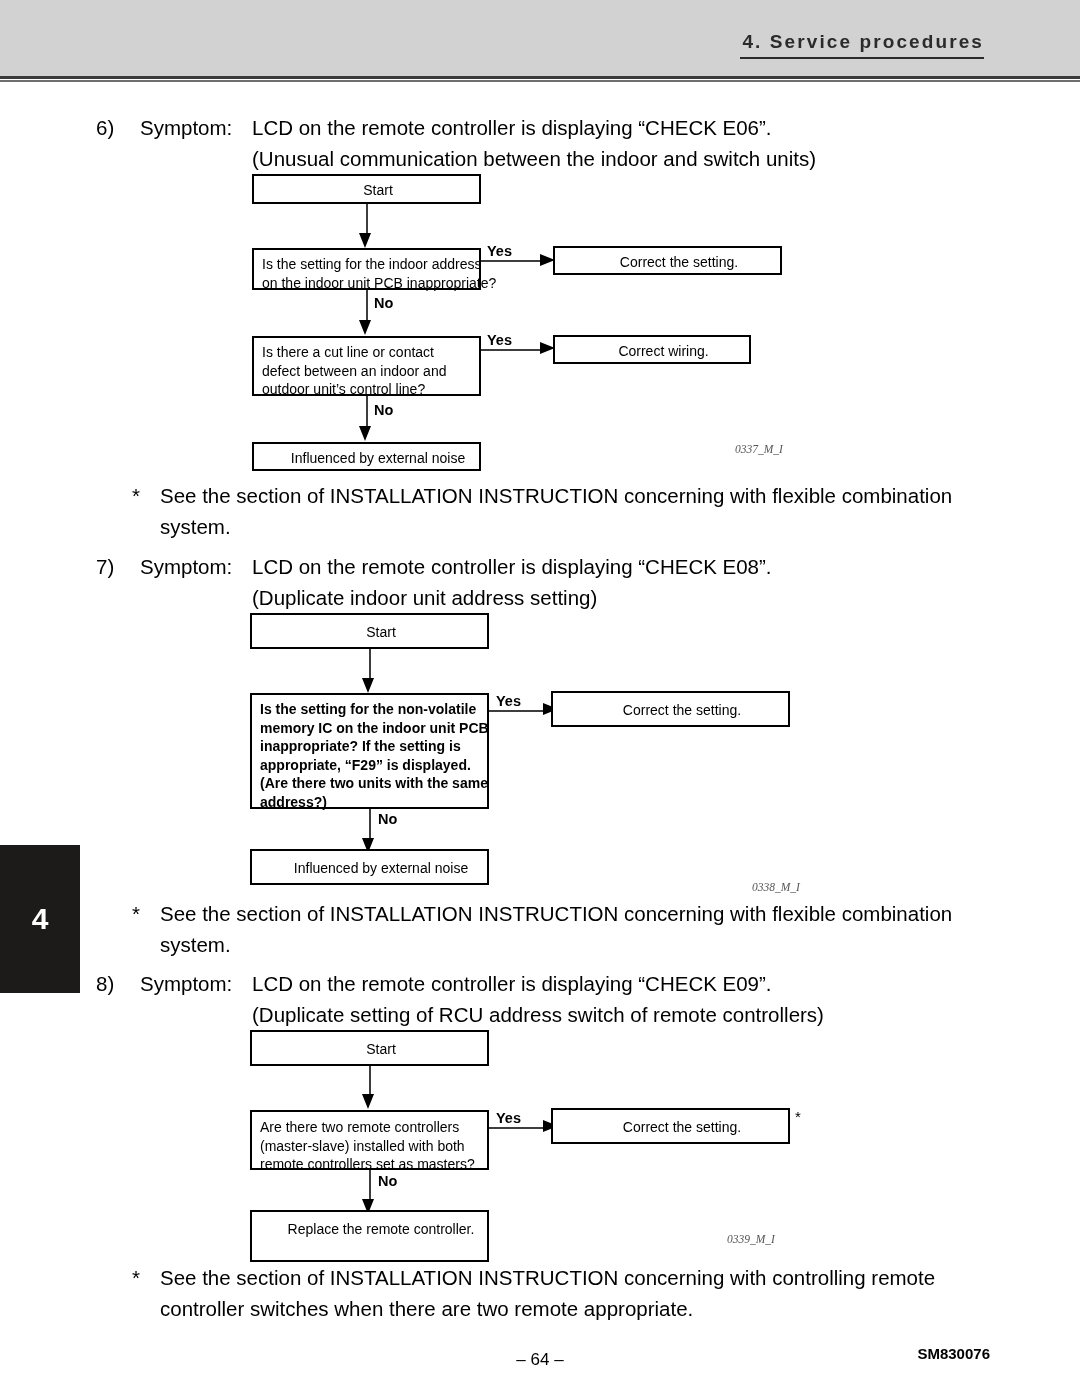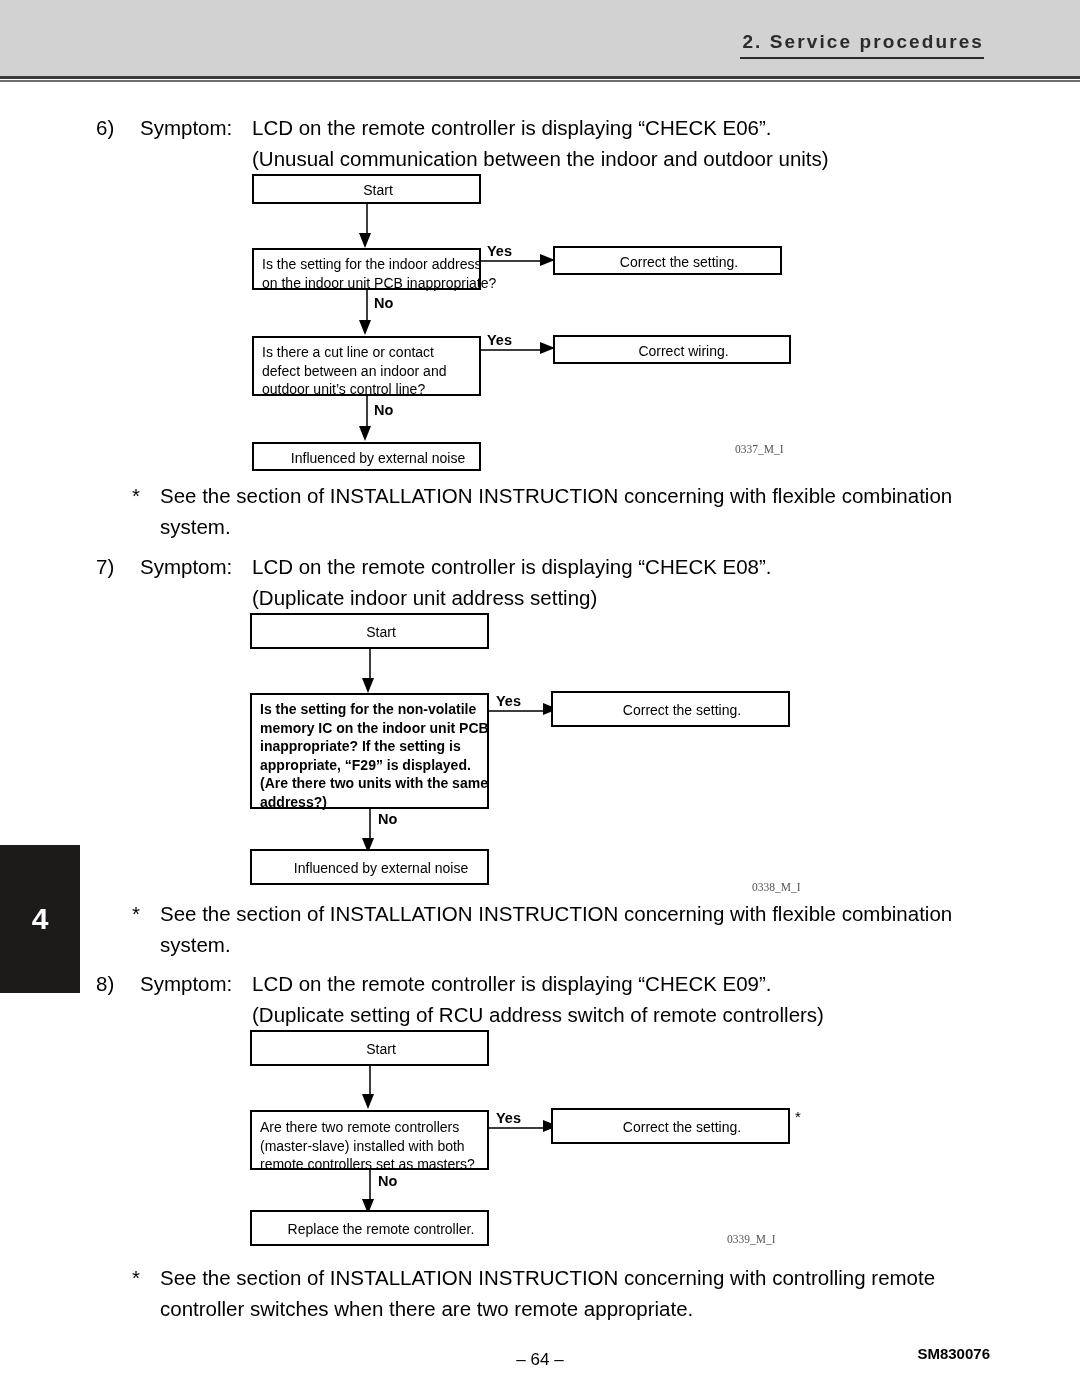--- a/index.html
+++ b/index.html
@@ -186,20 +186,21 @@
   }
   .fc-label {
     position: absolute;
     font-size: 14.5px;
     white-space: nowrap;
     font-weight: bold;
   }
   .fc-figid {
     position: absolute;
     font-family: "Liberation Serif", serif;
+    font-style: italic;
     font-size: 11.5px;
     color: #555555;
     white-space: nowrap;
   }
   .fc-asterisk {
     position: absolute;
     font-size: 15px;
   }
 
   
@@ -218,32 +219,32 @@
     font-size: 15px;
     font-weight: bold;
   }
 </style>
 </head>
 <body>
 
 <div class="header-band"></div>
 <div class="header-rule-top"></div>
 <div class="header-rule-bottom"></div>
-<div class="header-title">2. Service procedures</div>
+<div class="header-title">4. Service procedures</div>
 <div class="header-title-underline"></div>
 
 <div class="section-tab">
   <div class="section-tab-number">4</div>
 </div>
 
 <div class="symptom" style="left:96px; top:112px;">
   <span class="num">6)</span>
   <span class="lab">Symptom:</span>
   <span class="l1">LCD on the remote controller is displaying “CHECK E06”.</span>
-  <span class="l2">(Unusual communication between the indoor and outdoor units)</span>
+  <span class="l2">(Unusual communication between the indoor and switch units)</span>
 </div>
 
 <div class="fc-box centered" style="left:252px; top:174px; width:229px; height:30px;">
   <div class="fc-text">
       <span>Start</span>
     </div>
 </div>
 <div class="fc-vline" style="left:366px; top:204px; height:31px;"></div>
 <div class="fc-arrow-down" style="left:359px; top:233px;"></div>
 
@@ -269,21 +270,21 @@
 <div class="fc-box" style="left:252px; top:336px; width:229px; height:60px;">
   <div class="fc-text">
     <span>Is there a cut line or contact</span>
     <span>defect between an indoor and</span>
     <span>outdoor unit’s control line?</span>
   </div>
 </div>
 <div class="fc-hline" style="left:481px; top:349px; width:62px;"></div>
 <div class="fc-arrow-right" style="left:540px; top:342px;"></div>
 <div class="fc-label" style="left:487px; top:332px;">Yes</div>
-<div class="fc-box centered" style="left:553px; top:335px; width:238px; height:29px;">
+<div class="fc-box centered" style="left:553px; top:335px; width:198px; height:29px;">
   <div class="fc-text">
       <span>Correct wiring.</span>
     </div>
 </div>
 
 <div class="fc-vline" style="left:366px; top:396px; height:32px;"></div>
 <div class="fc-arrow-down" style="left:359px; top:426px;"></div>
 <div class="fc-label" style="left:374px; top:402px;">No</div>
 
 <div class="fc-box centered" style="left:252px; top:442px; width:229px; height:29px;">
@@ -383,21 +384,21 @@
   <div class="fc-text" style="top:8px;">
       <span>Correct the setting.</span>
     </div>
 </div>
 <div class="fc-asterisk" style="left:795px; top:1108px;">*</div>
 
 <div class="fc-vline" style="left:369px; top:1170px; height:32px;"></div>
 <div class="fc-arrow-down" style="left:362px; top:1199px;"></div>
 <div class="fc-label" style="left:378px; top:1173px;">No</div>
 
-<div class="fc-box centered" style="left:250px; top:1210px; width:239px; height:36px;">
+<div class="fc-box centered" style="left:250px; top:1210px; width:239px; height:52px;">
   <div class="fc-text" style="top:8px;">
       <span>Replace the remote controller.</span>
     </div>
 </div>
 <div class="fc-figid" style="left:727px; top:1233px;">0339_M_I</div>
 
 <div class="note" style="left:132px; top:1262px;">
   <span class="star">*</span>
   <span class="ntext">
     <span class="nl">See the section of INSTALLATION INSTRUCTION concerning with controlling remote</span>

